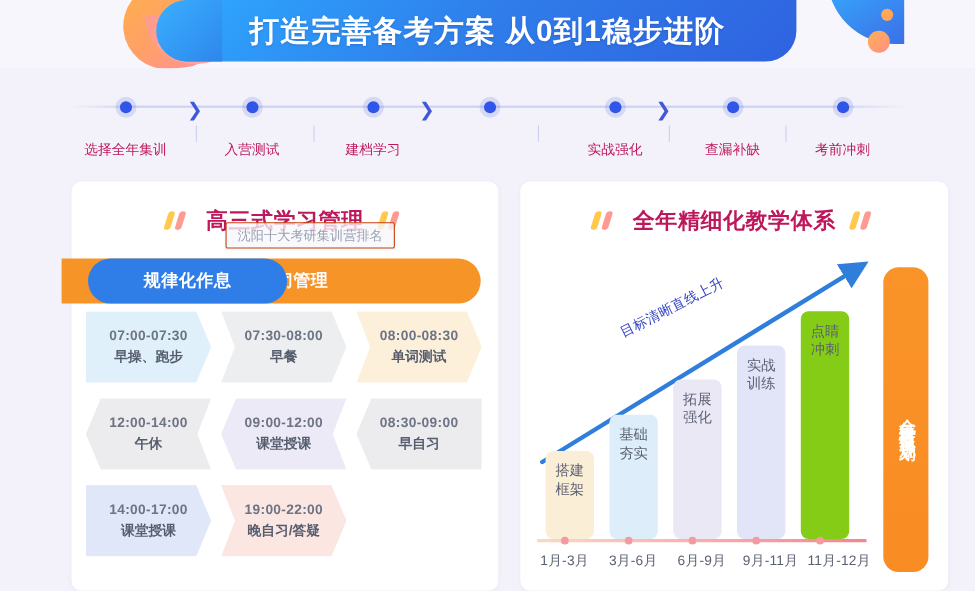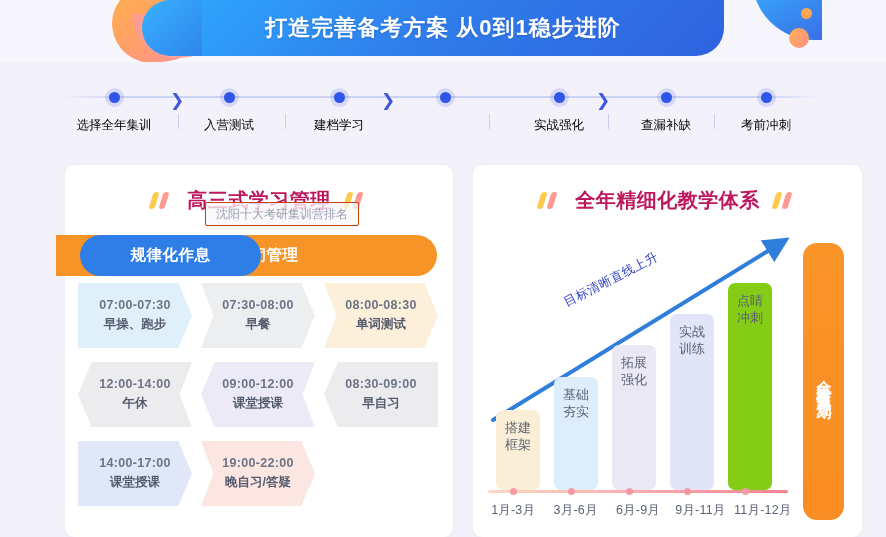--- a/index.html
+++ b/index.html
@@ -29,21 +29,21 @@
     border-radius:0 0 28px 0;
   }
   .banner-bar:before{
     content:"";position:absolute;left:-26px;top:0;width:60px;height:56px;
     background:linear-gradient(135deg,#39b0ff 0%,#2f86ec 100%);
     border-radius:30px 0 0 30px;
   }
   .banner-title{
     position:absolute;left:0;top:0;width:886px;height:56px;
     display:flex;align-items:center;justify-content:center;
-    color:#ffffff;font-size:22px;font-weight:bold;letter-spacing:1px;
+    color:#ffffff;font-size:27px;font-weight:bold;letter-spacing:1px;
     text-shadow:0 1px 2px rgba(20,50,120,.25);
   }
   .blob-right{
     position:absolute;left:752px;top:-30px;width:70px;height:70px;
     background:linear-gradient(150deg,#35b4ff 0%,#3b6fe8 100%);
     border-radius:0 0 0 62px;
   }
   .dot-lg{position:absolute;left:789px;top:28px;width:20px;height:20px;border-radius:50%;
     background:linear-gradient(140deg,#ffb152 0%,#ff8f86 100%);}
   .dot-sm{position:absolute;left:801px;top:8px;width:11px;height:11px;border-radius:50%;
@@ -52,21 +52,21 @@
   
   .steps{position:absolute;left:0;top:64px;width:886px;height:76px;}
   .steps-line{position:absolute;left:62px;top:32px;width:762px;height:2px;
     background:linear-gradient(90deg,rgba(190,198,240,0) 0%,#ccd3f2 8%,#ccd3f2 92%,rgba(190,198,240,0) 100%);}
   .step{position:absolute;top:0;width:118px;text-align:center;}
   .step .bullet{
     position:relative;margin:24px auto 0;width:19px;height:19px;border-radius:50%;
     background:rgba(60,90,230,.16);display:flex;align-items:center;justify-content:center;
   }
   .step .bullet i{display:block;width:11px;height:11px;border-radius:50%;background:#2f56e8;}
-  .step .slabel{margin-top:10px;font-size:12.5px;color:#000000;white-space:nowrap;}
+  .step .slabel{margin-top:21px;font-size:12.5px;color:#be185d;white-space:nowrap;}
   .chev{position:absolute;top:26px;font-size:17px;color:#4159d8;font-weight:bold;}
   .sep{position:absolute;top:50px;width:1px;height:15px;background:#c9cfee;}
 
   
   .card{position:absolute;background:#ffffff;border-radius:9px;box-shadow:0 1px 4px rgba(90,90,150,.05);}
   #left-card{left:65px;top:165px;width:388px;height:372px;}
   #right-card{left:473px;top:165px;width:389px;height:372px;}
 
   .card-title{display:flex;align-items:center;justify-content:center;gap:12px;padding-top:22px;}
   .card-title .t{font-size:20px;color:#be185d;font-weight:bold;letter-spacing:.5px;}

